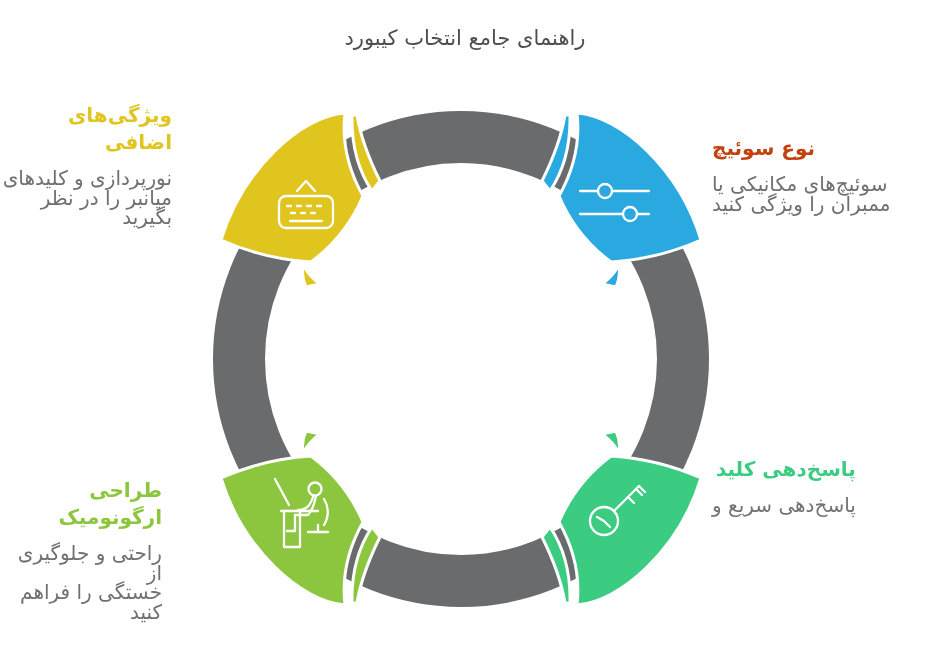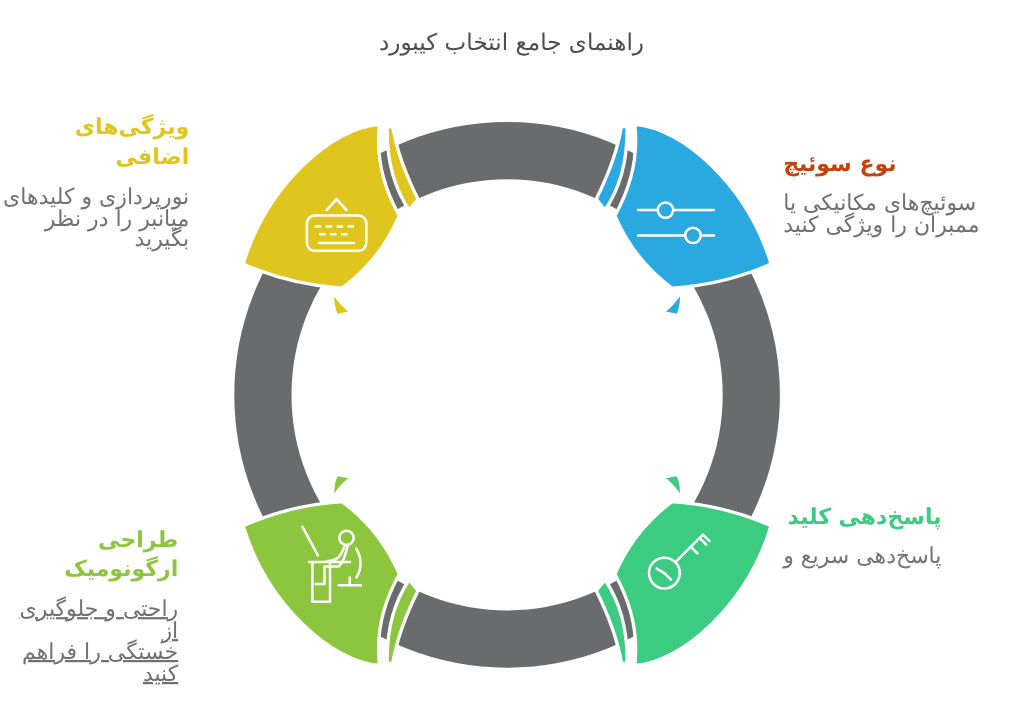--- a/index.html
+++ b/index.html
@@ -111,19 +111,19 @@
     <div class="d" style="color: #737373;">
       <div>پاسخ‌دهی سریع و</div>
     </div>
   </div>
 
   <div class="label align-right" style="top:477px; right:768px;">
     <div class="h" style="color: rgb(140, 198, 63);">
       <div>طراحی</div>
       <div>ارگونومیک</div>
     </div>
-    <div class="d" style="color: rgb(111, 112, 114); text-decoration: underline;">
+    <div class="d" style="color: rgb(111, 112, 114);">
       <div>راحتی و جلوگیری از</div>
       <div>خستگی را فراهم کنید</div>
     </div>
   </div>
 
 </div>
 
 </body></html>

